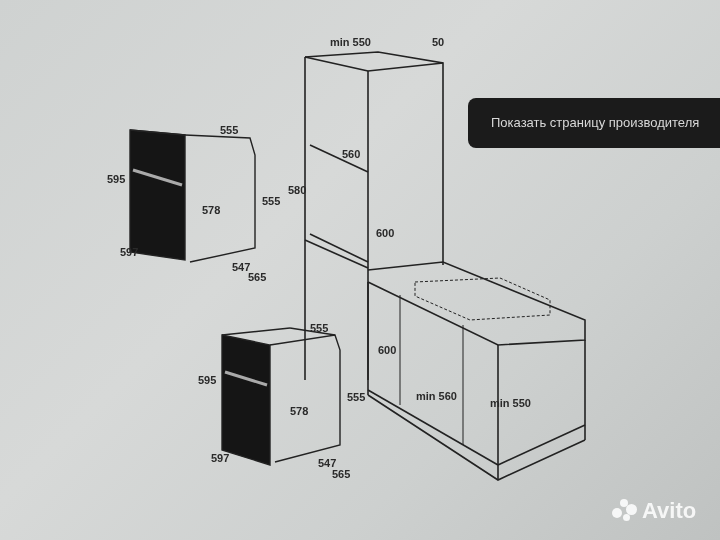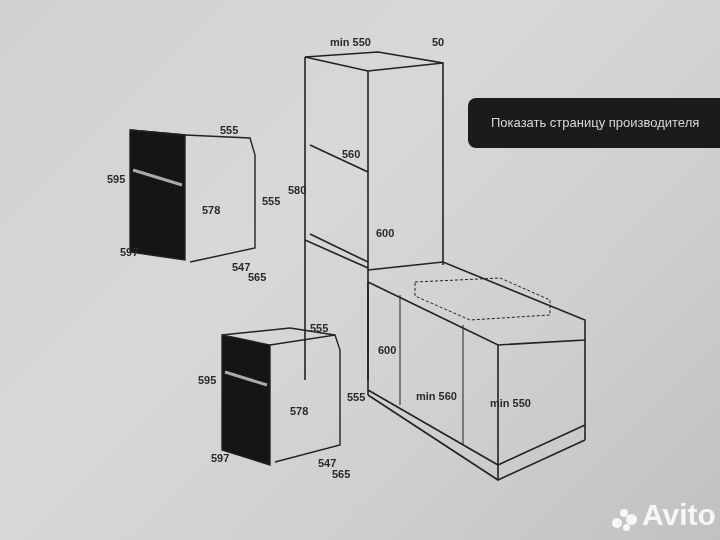--- a/index.html
+++ b/index.html
@@ -4,22 +4,22 @@
 <style>
   html,body{margin:0;padding:0;}
   body{width:720px;height:540px;overflow:hidden;position:relative;
     background:linear-gradient(135deg,#cfd2d1 0%,#d7d9d8 40%,#cdd0cf 70%,#bfc2c1 100%);
     font-family:"Liberation Sans",sans-serif;}
   #diagram{position:absolute;left:0;top:0;width:720px;height:540px;}
   .dim{font-family:"Liberation Sans",sans-serif;font-size:11px;fill:#2a2a2a;font-weight:bold;}
   #tooltip{position:absolute;left:468px;top:98px;width:270px;height:50px;background:#1b1b1b;
     border-radius:8px;color:#d8d8d8;font-size:13px;line-height:50px;padding-left:23px;box-sizing:border-box;
     white-space:nowrap;overflow:hidden;}
-  #watermark{position:absolute;left:612px;top:498px;height:34px;display:flex;align-items:flex-end;gap:4px;
-    color:rgba(255,255,255,0.85);font-size:30px;font-weight:bold;}
+  #watermark{position:absolute;left:612px;top:498px;height:34px;display:flex;align-items:flex-start;gap:4px;
+    color:rgba(255,255,255,0.85);font-size:22px;font-weight:bold;}
   .dots{position:relative;width:26px;height:24px;}
   .dots span{position:absolute;background:rgba(255,255,255,0.85);border-radius:50%;}
 </style>
 </head>
 <body>
 
 <svg id="diagram" viewBox="0 0 720 540" xmlns="http://www.w3.org/2000/svg">
   <g stroke="#222" stroke-width="1.6" fill="none">
 
     <polyline points="305,57 378,52 443,63 443,265"></polyline>

